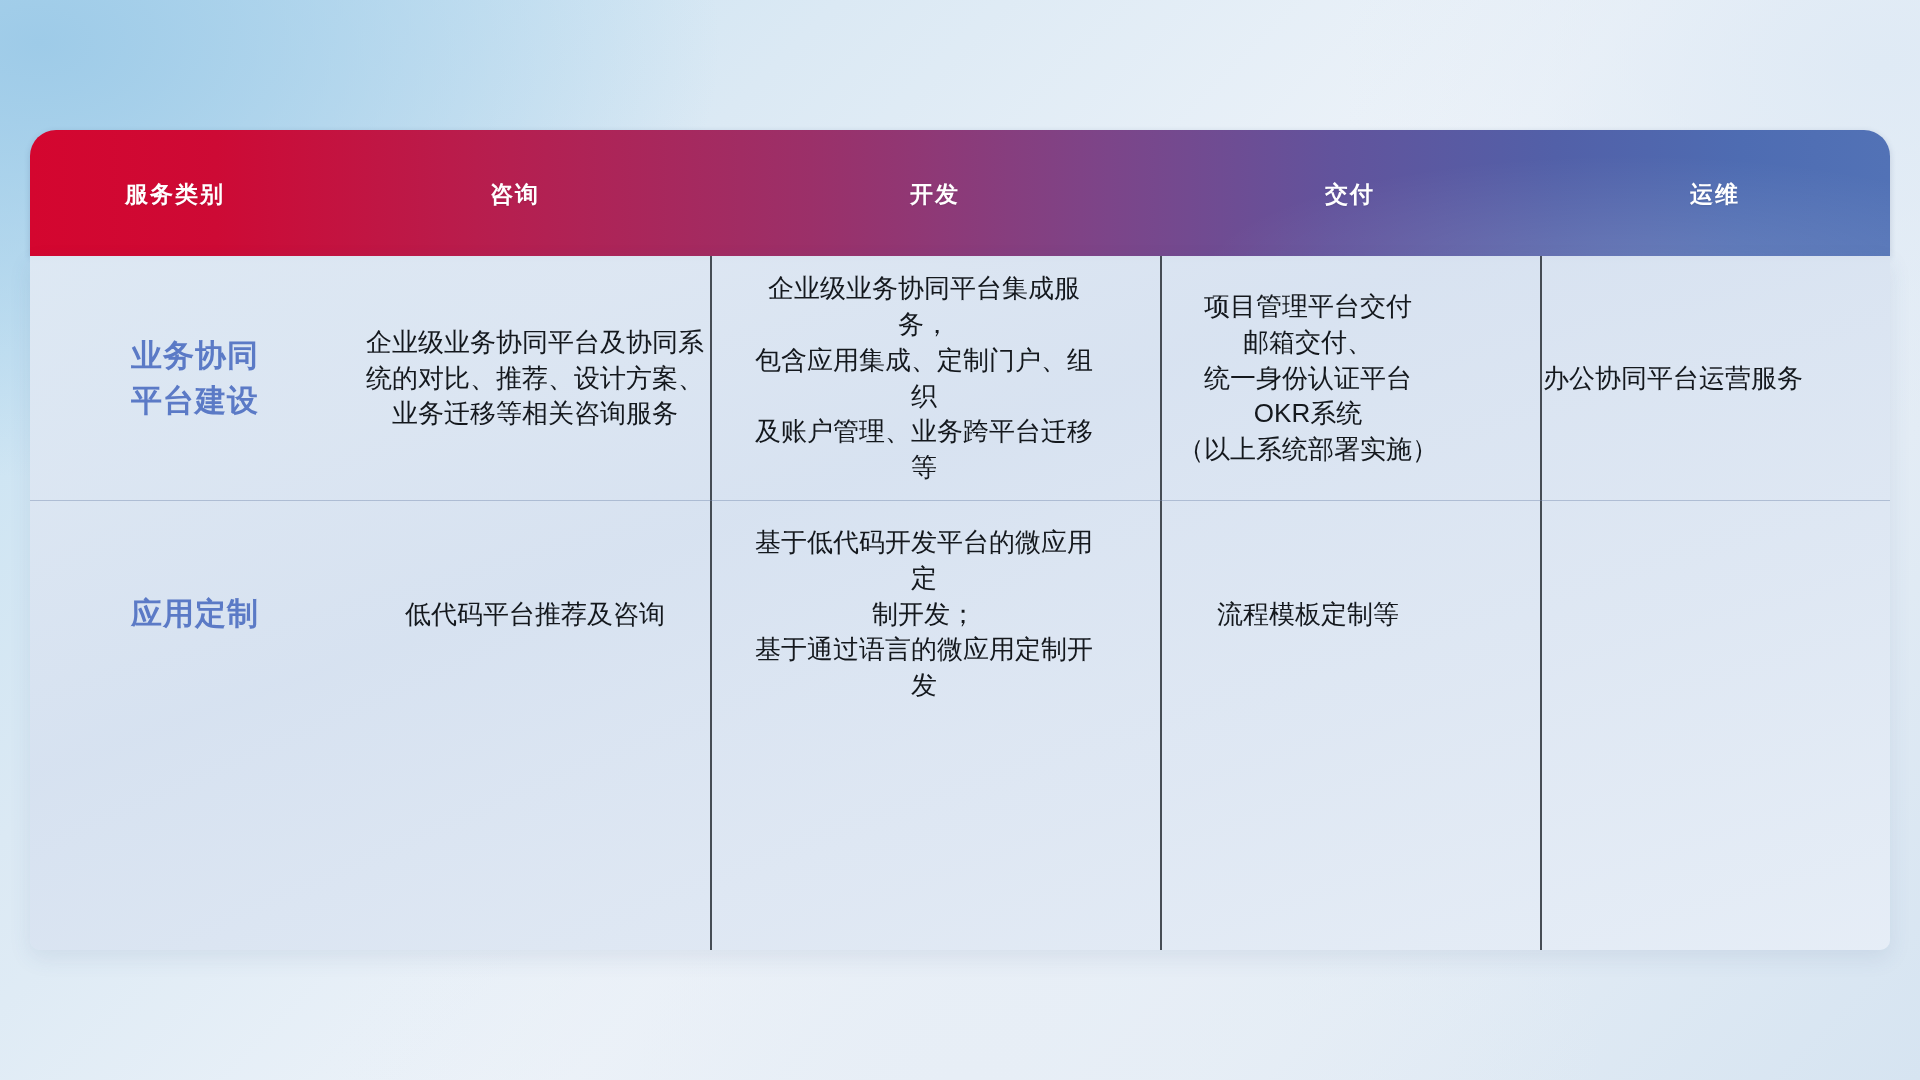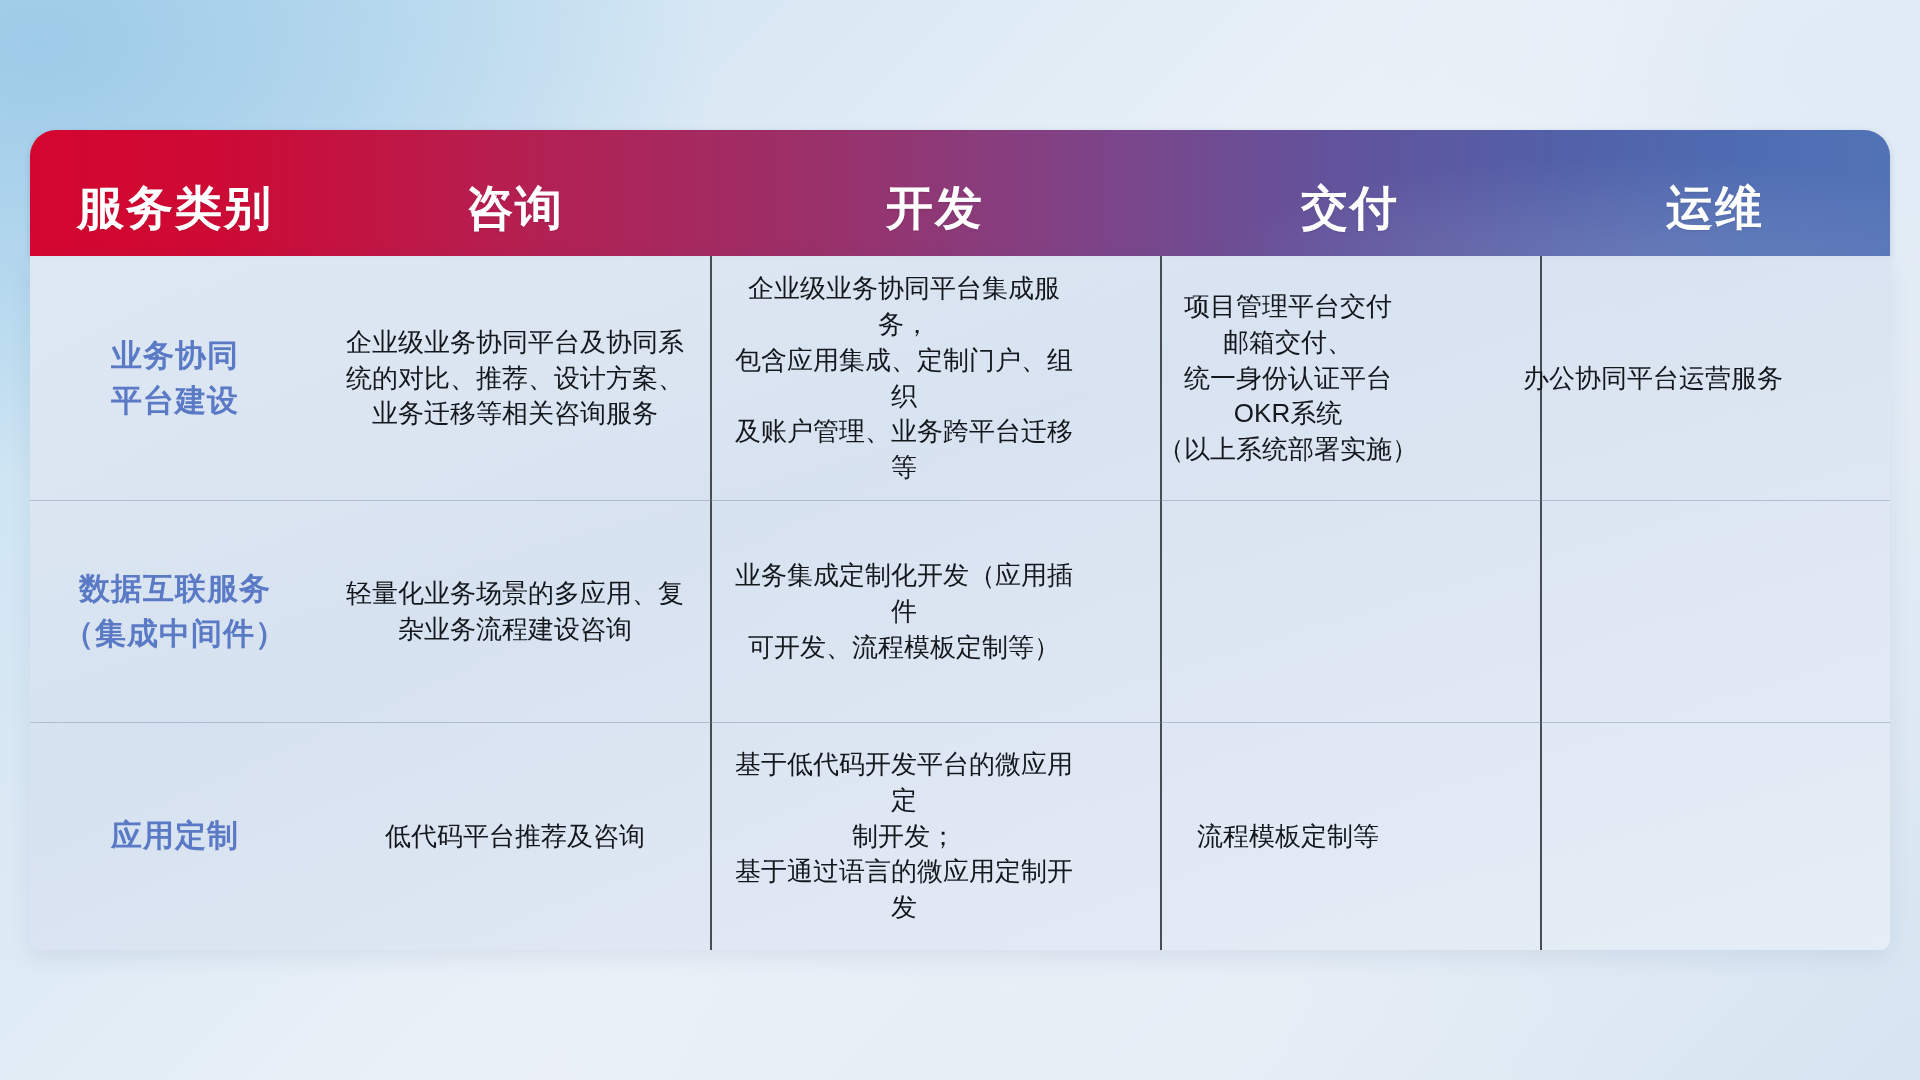--- a/index.html
+++ b/index.html
@@ -30,22 +30,22 @@
     box-shadow:0 2px 6px rgba(40,60,110,.18);
     overflow:hidden;
   }
   .thead::after{
     content:"";position:absolute;inset:0;
     background:radial-gradient(620px 180px at 86% 120%, rgba(255,255,255,.16), rgba(255,255,255,0) 70%);
     pointer-events:none;
   }
   .th{
     position:relative;z-index:2;
-    color:#ffffff;font-weight:bold;font-size:47px;letter-spacing:2px;
-    text-align:center;padding-bottom:16px;
+    color:#ffffff;font-weight:bold;font-size:23px;letter-spacing:2px;
+    text-align:center;padding-bottom:46px;
     text-shadow:0 1px 2px rgba(0,0,0,.10);
   }
 
   .tbody{
     position:relative;height:694px;
     background:linear-gradient(160deg,
         rgba(226,234,244,.90) 0%,
         rgba(214,225,240,.90) 38%,
         rgba(222,231,243,.90) 70%,
         rgba(231,238,247,.90) 100%);
@@ -64,20 +64,21 @@
 
   .cell{
     display:flex;align-items:center;justify-content:center;
     padding:6px 18px;box-sizing:border-box;
     font-size:26px;line-height:1.38;color:#14181d;
     text-align:center;white-space:pre-line;
   }
   .cell.label{
     color:#5b7ac6;font-weight:bold;font-size:31px;line-height:1.45;
     letter-spacing:1px;
+    margin-left:20px;
   }
 
   
   .c0{width:290px;}
   .c1{width:390px;}
   .c2{width:388px;}
   .c3{width:380px;}
   .c4{width:350px;}
 
   
@@ -124,30 +125,20 @@
 包含应用集成、定制门户、组织
 及账户管理、业务跨平台迁移等</div>
         <div class="cell c3">项目管理平台交付
 邮箱交付、
 统一身份认证平台
 OKR系统
 （以上系统部署实施）</div>
         <div class="cell c4">办公协同平台运营服务</div>
       </div>
 
-      <div class="row r2">
-        <div class="cell label c0">数据互联服务
-（集成中间件）</div>
-        <div class="cell c1">轻量化业务场景的多应用、复
-杂业务流程建设咨询</div>
-        <div class="cell c2">业务集成定制化开发（应用插件
-可开发、流程模板定制等）</div>
-        <div class="cell c3"></div>
-        <div class="cell c4"></div>
-      </div>
 
       <div class="row r3">
         <div class="cell label c0">应用定制</div>
         <div class="cell c1">低代码平台推荐及咨询</div>
         <div class="cell c2">基于低代码开发平台的微应用定
 制开发；
 基于通过语言的微应用定制开发</div>
         <div class="cell c3">流程模板定制等</div>
         <div class="cell c4"></div>
       </div>

